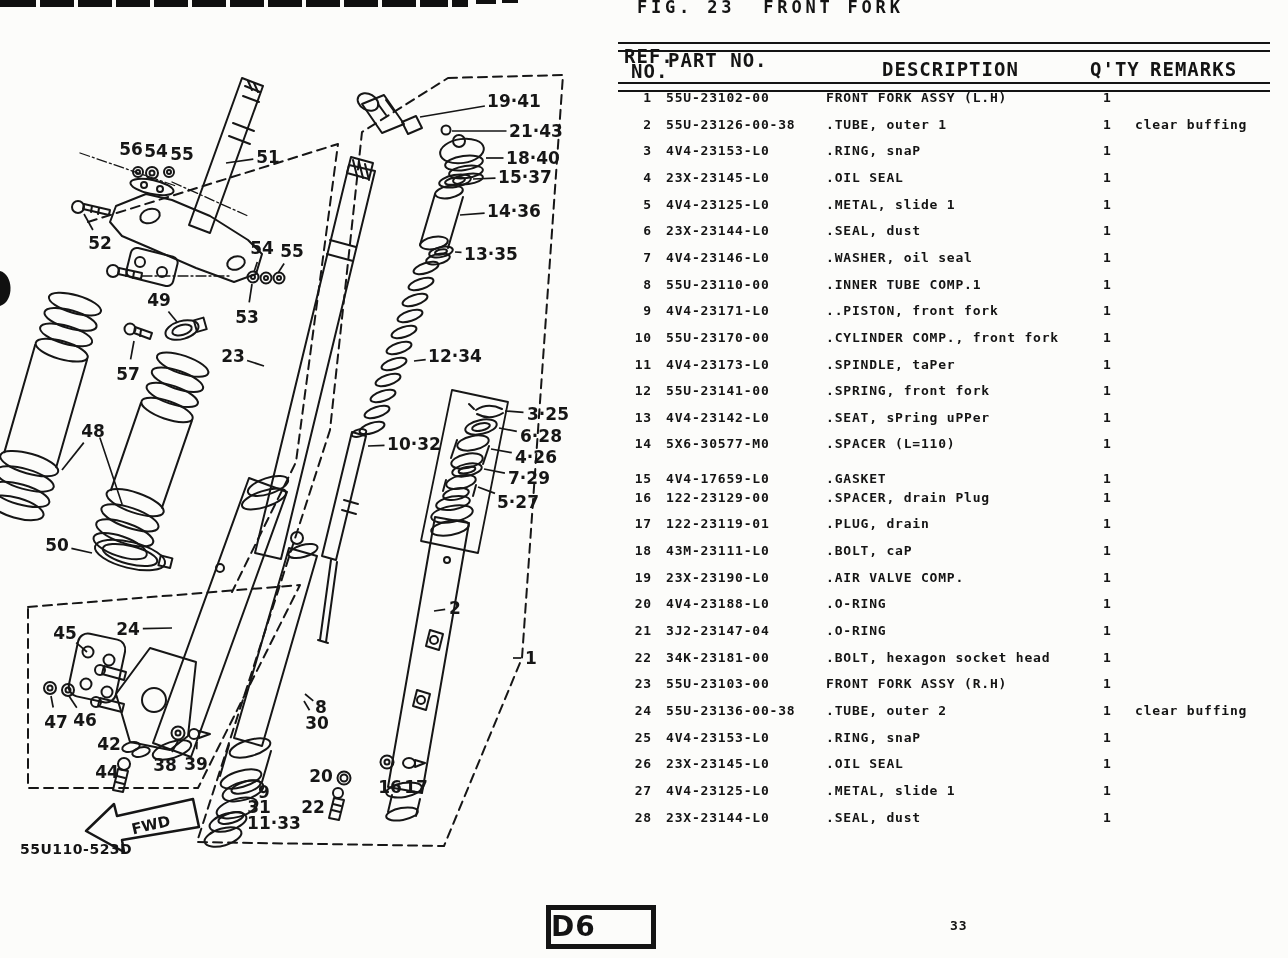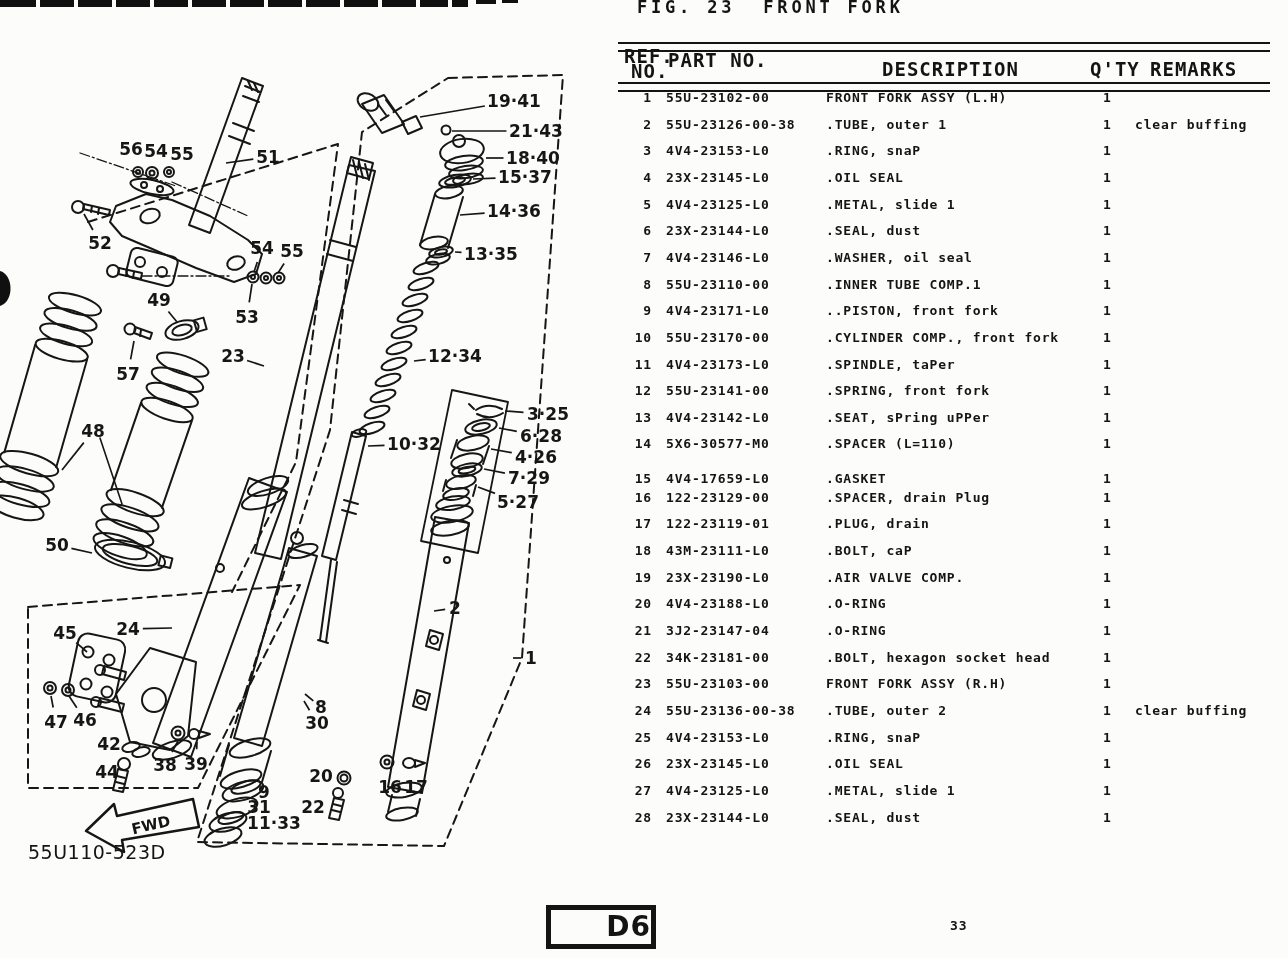--- a/index.html
+++ b/index.html
@@ -15,24 +15,24 @@
   .hdr{position:absolute;font-size:19px;font-weight:bold;letter-spacing:1px;white-space:pre;}
   .trow{position:absolute;left:0;width:670px;height:16px;font-size:13px;font-weight:bold;}
   .trow span{position:absolute;top:0;white-space:pre;letter-spacing:0.8px;}
   .c-ref{left:0;width:34px;text-align:right;}
   .c-part{left:48px;}
   .c-desc{left:208px;}
   .c-qty{left:485px;width:12px;}
   .c-rem{left:517px;}
   
   .plate-box{position:absolute;left:546px;top:905px;width:100px;height:34px;
-             border:5px solid #141414;text-align:right;font-size:28px;font-weight:bold;
+             border:5px solid #141414;text-align:left;font-size:28px;font-weight:bold;
              font-family:"DejaVu Sans",sans-serif;line-height:33px;letter-spacing:1px;}
   .page-num{position:absolute;left:950px;top:918px;font-size:13px;font-weight:bold;letter-spacing:1px;}
-  .drawing-num{position:absolute;left:28px;top:841px;font-size:19px;font-weight:normal;
+  .drawing-num{position:absolute;left:20px;top:841px;font-size:14px;font-weight:bold;
                font-family:"DejaVu Sans",sans-serif;letter-spacing:0.5px;}
   svg{position:absolute;left:0;top:0;}
 </style>
 </head>
 <body>
 
 <svg width="1288" height="958" viewBox="0 0 1288 958">
 
   <g fill="#101010" stroke="none">
     <rect x="0" y="0" width="468" height="7"></rect>

